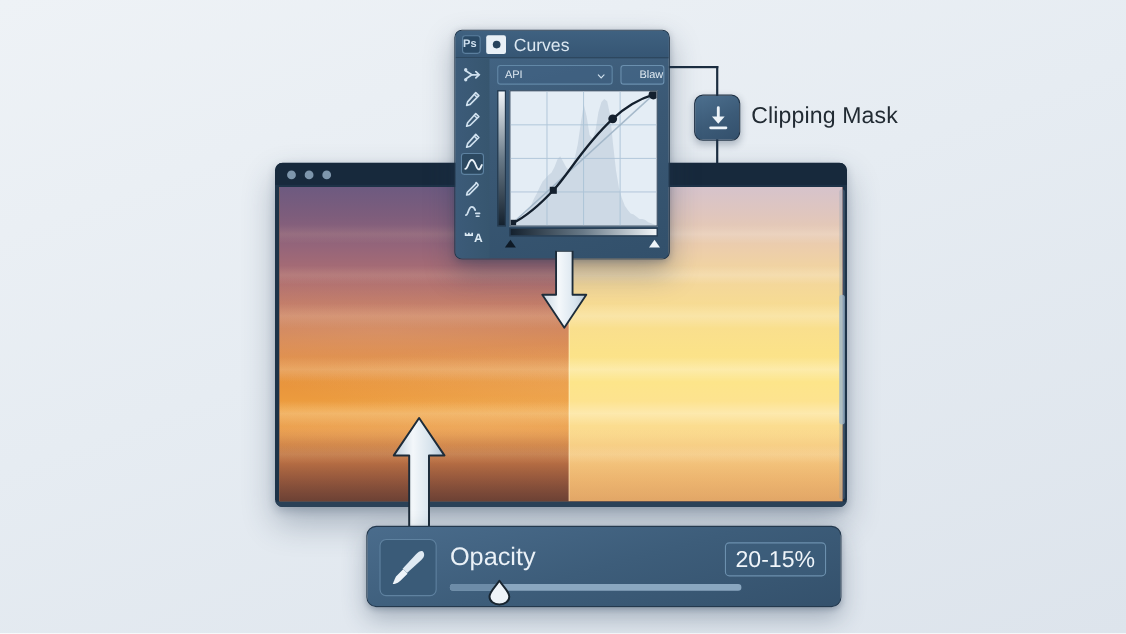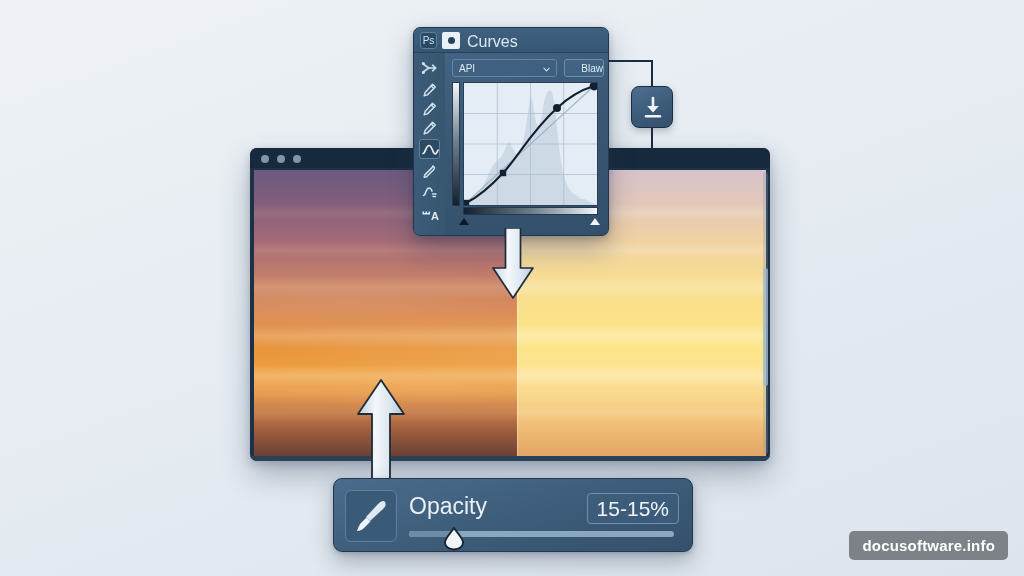--- a/index.html
+++ b/index.html
@@ -225,22 +225,21 @@
   }
   #ps-badge {
     position: absolute;
     left: 6px; top: 4px;
     width: 17px; height: 17px;
     border-radius: 3px;
     background: #2a4a66;
     border: 1px solid #5b7f9e;
     color: #cfe0ee;
     font-size: 10px;
-    font-weight: normal;
-    text-align: center;
+    font-weight: bold;
     line-height: 15px;
   }
   #adj-icon {
     position: absolute;
     left: 28px; top: 4px;
     width: 18px; height: 17px;
     border-radius: 2px;
     background: #e9f0f6;
   }
   #adj-icon::after {
@@ -373,21 +372,21 @@
   }
   #arrow-up {
     position: absolute;
     left: 354px; top: 378px;
   }
 
   
   #opacity-bar {
     position: absolute;
     left: 333px; top: 478px;
-    width: 360px; height: 74px;
+    width: 432px; height: 74px;
     border-radius: 9px;
     background: linear-gradient(165deg, #4a6c8c 0%, #3d5d7a 50%, #34516c 100%);
     border: 1px solid #24394e;
     box-shadow: 0 10px 22px rgba(35,55,80,0.32), 0 2px 5px rgba(35,55,80,0.22);
   }
   #brush-tile {
     position: absolute;
     left: 11px; top: 11px;
     width: 52px; height: 52px;
     border-radius: 6px;
@@ -484,20 +483,21 @@
     <div id="window-bottom"></div>
   </div>
 
   <div id="clip-badge">
     <svg width="26" height="26" viewBox="0 0 26 26">
       <path d="M13 3 L13 15" stroke="#eef4f9" stroke-width="2.6" stroke-linecap="round" fill="none"></path>
       <path d="M7.2 11 L13 17.4 L18.8 11 Z" fill="#eef4f9"></path>
       <path d="M6 21.2 L20 21.2" stroke="#eef4f9" stroke-width="2.4" stroke-linecap="round"></path>
     </svg>
   </div>
+  <div id="clip-label">Clipping Mask</div>
 
   <div id="curves-panel">
 
     <div id="panel-header">
       <div id="ps-badge">Ps</div>
       <div id="adj-icon"></div>
       <div id="panel-title">Curves</div>
     </div>
 
     <div id="tool-rail">
@@ -637,24 +637,23 @@
   </svg>
 
   <div id="opacity-bar">
     <div id="brush-tile">
       <svg width="34" height="34" viewBox="0 0 34 34">
         <path d="M30 2 C31 4 31 6 28 9 L15 21 L11 17 L23 4 C26 1 29 0 30 2 Z" fill="#dfeaf3"></path>
         <path d="M11.5 17.5 L15.5 21.5 L9 28 C6 31 2 31 2 31 C2 31 3.5 27 5 24 Z" fill="#eef4f9"></path>
       </svg>
     </div>
     <div id="opacity-label">Opacity</div>
-    <div id="opacity-value">15-15%</div>
+    <div id="opacity-value">20-15%</div>
     <div id="slider-track">
       <div id="slider-fill"></div>
       <svg id="slider-handle" viewBox="0 0 26 26">
         <path d="M13 3 C17 9 22 13 22 17.5 C22 21.6 18 24.5 13 24.5 C8 24.5 4 21.6 4 17.5 C4 13 9 9 13 3 Z" fill="#eef4f9" stroke="#17242f" stroke-width="1.8" stroke-linejoin="round"></path>
       </svg>
     </div>
   </div>
 
-  <div id="watermark">docusoftware.info</div>
 
 </div>
 
 </body></html>

